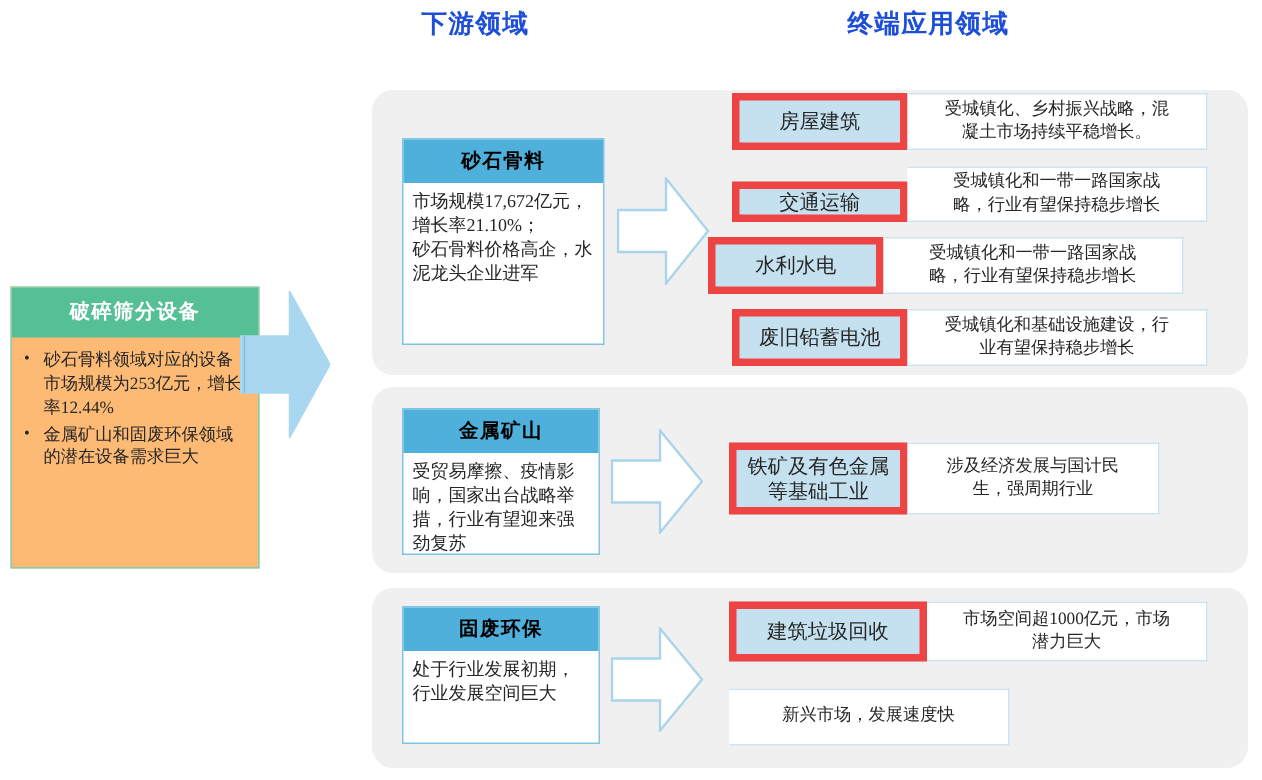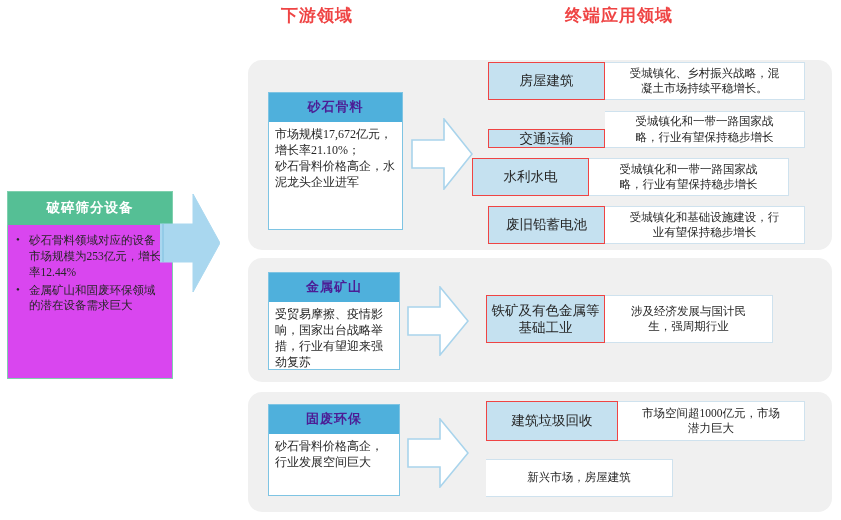--- a/index.html
+++ b/index.html
@@ -12,40 +12,40 @@
     height: 520px;
     position: relative;
     overflow: hidden;
     font-family: "Liberation Serif", "DejaVu Serif", serif;
     color: #262626;
   }
 
   
   .col-header {
     position: absolute;
-    color: #ef4444;
+    color: #1d4ed8;
     font-weight: bold;
     font-size: 17px;
     letter-spacing: 1px;
     font-family: "Liberation Sans", "DejaVu Sans", sans-serif;
     white-space: nowrap;
   }
   #hdr-mid { left: 281px; top: 4px; }
   #hdr-right { left: 565px; top: 4px; }
 
   
   #left-card {
     position: absolute;
     left: 7px;
     top: 191px;
     width: 166px;
     height: 188px;
     border: 1px solid #7fd0ae;
     box-sizing: border-box;
-    background: #d946ef;
+    background: #fdba74;
   }
   #left-card .card-head {
     background: #55BF95;
     color: #ffffff;
     font-weight: bold;
     font-size: 13.5px;
     text-align: center;
     padding: 7px 0 8px;
     letter-spacing: 1px;
   }
@@ -94,21 +94,21 @@
 
   
   .cat-box {
     position: absolute;
     background: #ffffff;
     border: 1px solid #7ec4e3;
     box-sizing: border-box;
   }
   .cat-box .cat-head {
     background: #4FB0DC;
-    color: #4c1d95;
+    color: #000000;
     font-weight: bold;
     font-size: 13px;
     text-align: center;
     padding: 5px 0 6px;
     letter-spacing: 1px;
   }
   .cat-box .cat-body {
     padding: 5px 5px 4px 6px;
     font-size: 12px;
     line-height: 1.33;
@@ -125,21 +125,21 @@
   #harrow-3 { left: 407px; top: 418px; width: 62px; height: 70px; }
 
   
   .app-row {
     position: absolute;
     display: flex;
     box-sizing: border-box;
   }
   .app-name {
     background: #C5E1F0;
-    border: 1px solid #ef4444;
+    border: 5px solid #ef4444;
     box-sizing: border-box;
     display: flex;
     align-items: center;
     justify-content: center;
     text-align: center;
     font-size: 13.5px;
     line-height: 1.28;
     padding: 0 3px;
   }
   .app-desc {
@@ -242,26 +242,26 @@
 
 <div class="app-row" id="row-5">
   <div class="app-name">铁矿及有色金属等基础工业</div>
   <div class="app-desc">涉及经济发展与国计民生，强周期行业</div>
 </div>
 
 <div class="panel" id="panel-3"></div>
 
 <div class="cat-box" id="cat-3">
   <div class="cat-head">固废环保</div>
-  <div class="cat-body">砂石骨料价格高企，行业发展空间巨大</div>
+  <div class="cat-body">处于行业发展初期，行业发展空间巨大</div>
 </div>
 
 <svg class="hollow-arrow" id="harrow-3" viewBox="0 0 62 70">
   <polygon points="1,21 33,21 33,1 61,35 33,69 33,49 1,49" fill="#ffffff" stroke="#A9D4EC" stroke-width="1.6"></polygon>
 </svg>
 
 <div class="app-row" id="row-6">
   <div class="app-name">建筑垃圾回收</div>
   <div class="app-desc">市场空间超1000亿元，市场潜力巨大</div>
 </div>
 <div class="app-row" id="row-7">
-  <div class="app-desc">新兴市场，房屋建筑</div>
+  <div class="app-desc">新兴市场，发展速度快</div>
 </div>
 
 </body></html>

